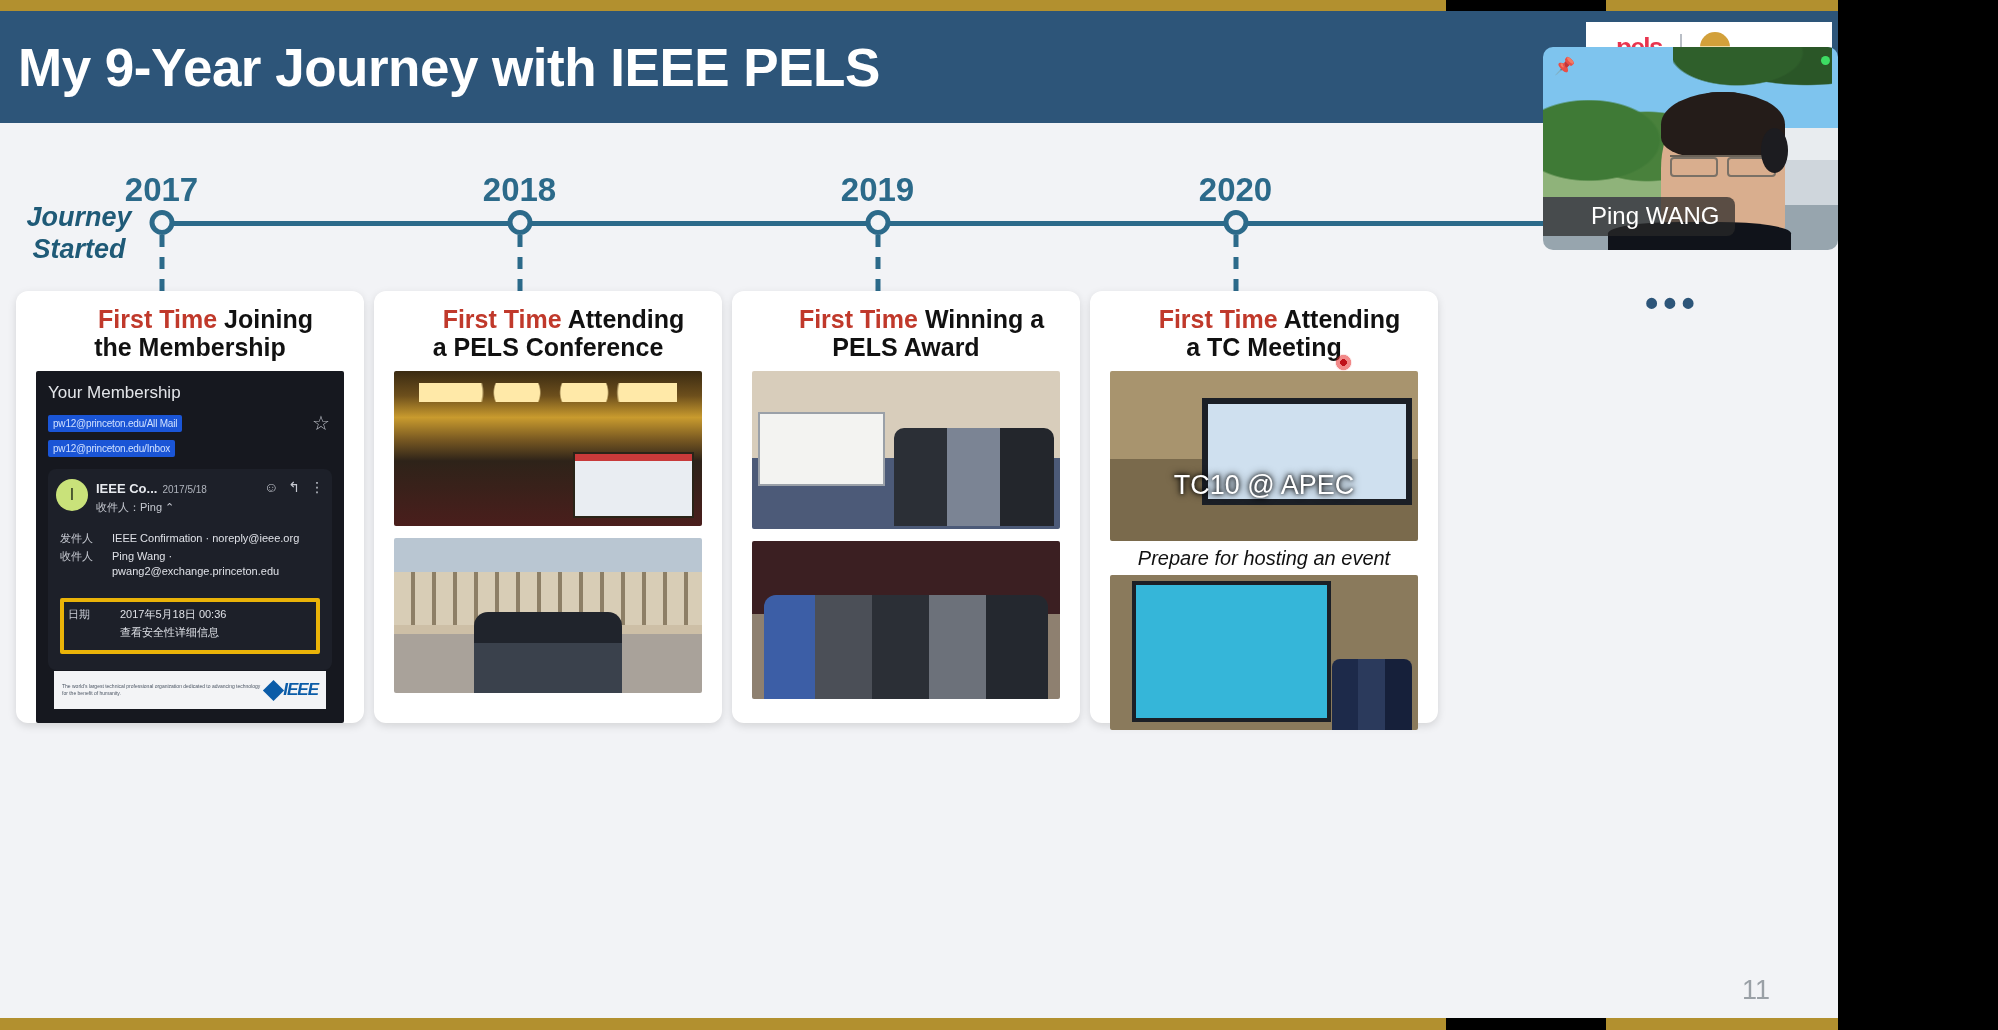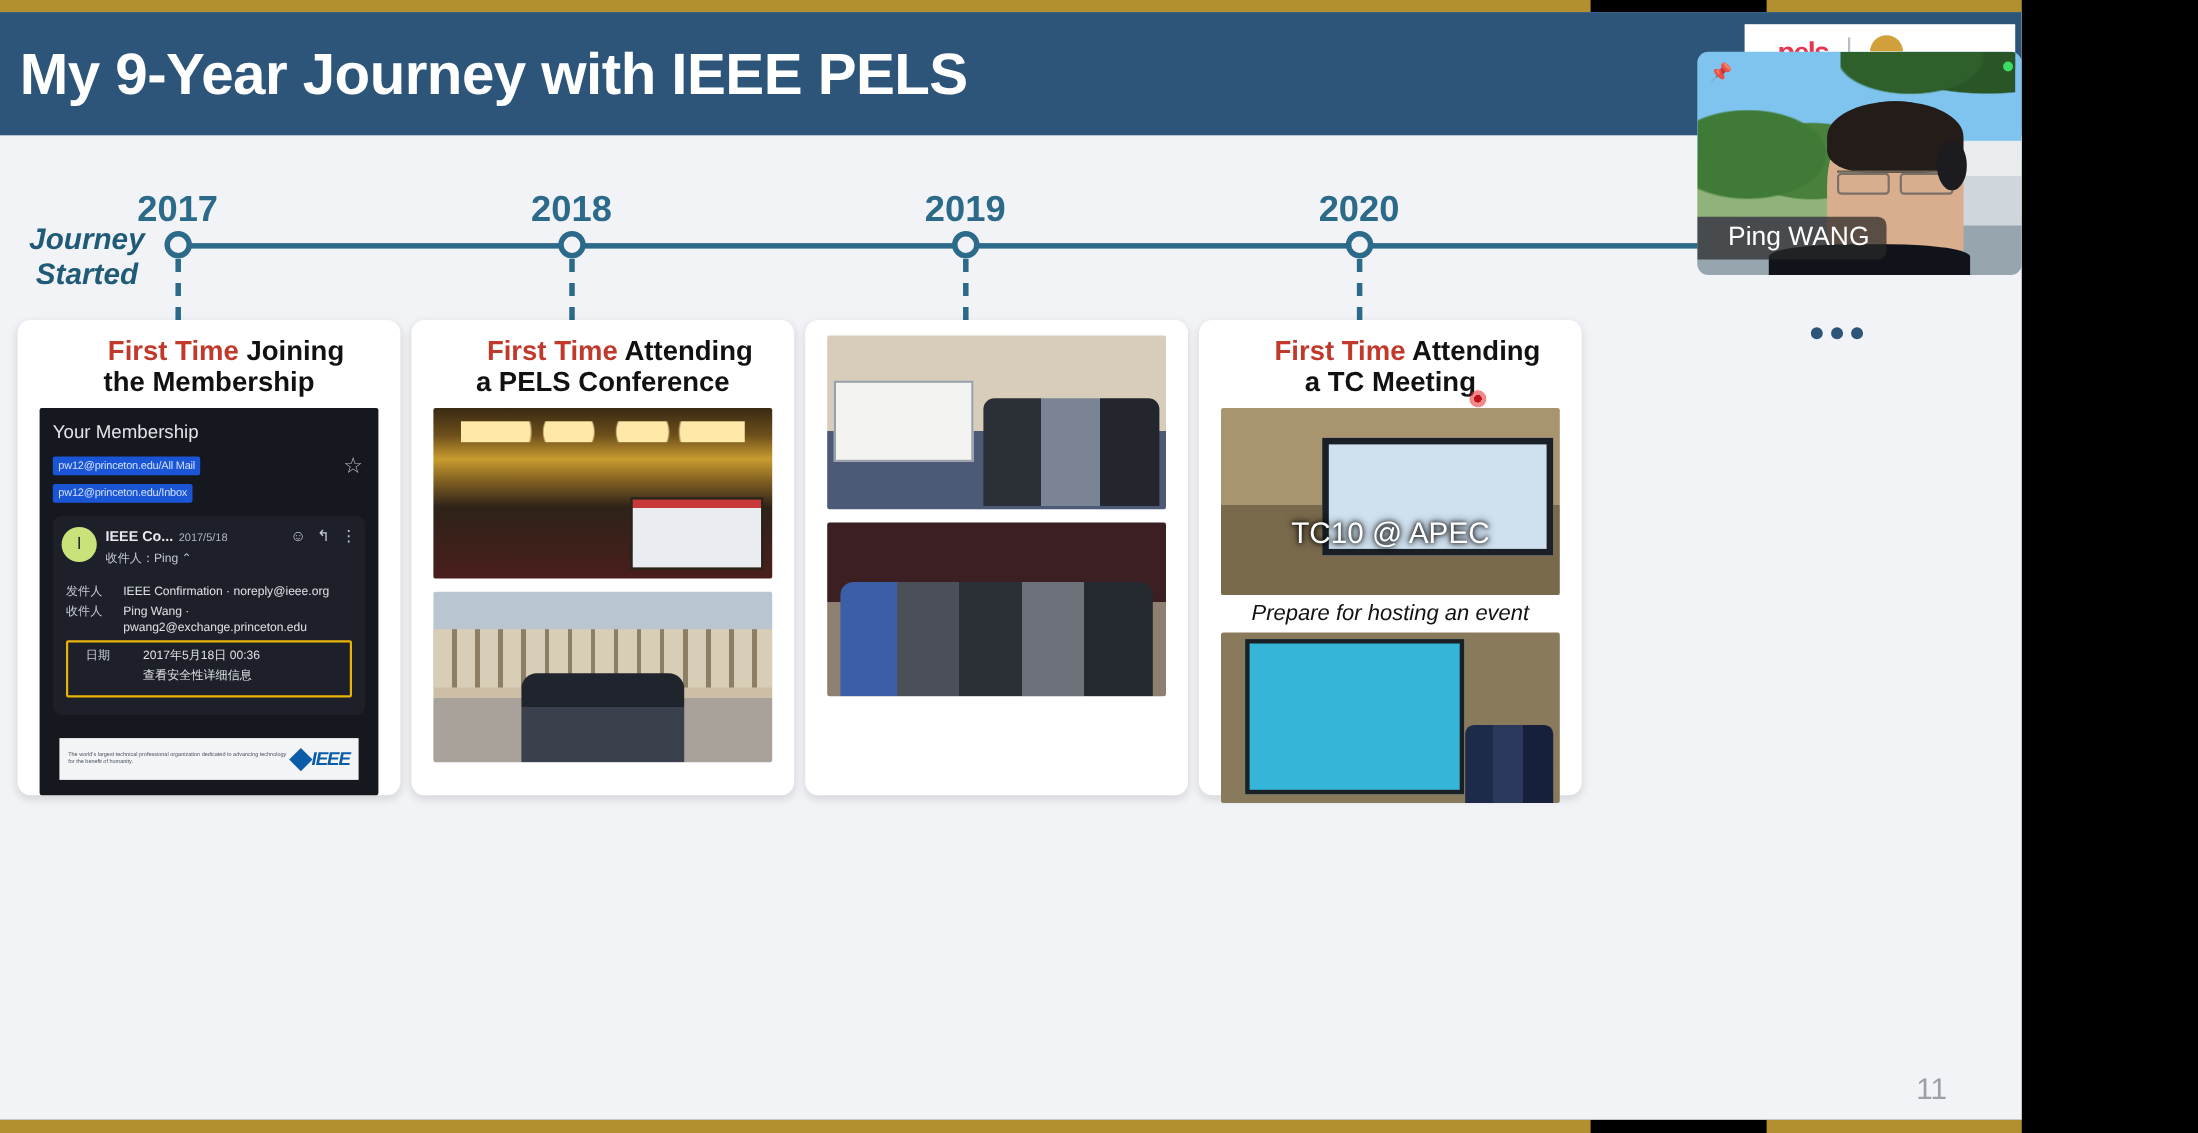--- a/index.html
+++ b/index.html
@@ -112,21 +112,21 @@
     justify-content: center; flex: 0 0 auto;
   }
   .mail-sender { color: #e7e9ee; font-size: 13px; font-weight: bold; }
   .mail-date { color: #b0b4bd; font-size: 10px; margin-left: 5px; font-weight: normal;}
   .mail-to { color: #c5c8d0; font-size: 11px; margin-top: 3px; }
   .mail-icons { margin-left: auto; display: flex; gap: 10px; color: #c5c8d0; font-size: 14px; align-items:center;}
   .detail-box { margin-top: 10px; padding: 6px 4px; }
   .detail-line { display: flex; gap: 14px; color: #dfe1e7; font-size: 11px; margin-bottom: 4px; line-height:1.3;}
   .detail-k { color: #c7cad2; flex: 0 0 38px; }
   .redbox {
-    border: 2px solid #eab308; border-radius: 2px; padding: 5px 4px 7px 16px; margin-top: 4px;
+    border: 4px solid #eab308; border-radius: 2px; padding: 5px 4px 7px 4px; margin-top: 20px;
   }
   .mail-footer {
     position: absolute; left: 18px; bottom: 14px; right: 18px; height: 38px;
     background: #f3f4f6; display: flex; align-items: center; padding: 0 8px;
   }
   .mail-footer .ftxt { font-size: 5px; color: #4b5563; line-height: 1.5; flex: 1; }
   .ieee-logo { display: flex; align-items: center; gap: 2px; }
   .ieee-diamond {
     width: 15px; height: 15px; background: #0b5ca8; transform: rotate(45deg);
   }
@@ -291,21 +291,21 @@
     position:absolute; left:74%; top:40%; width:9%; height:22%;
     background:#1c1c20; border-radius:50%;
   }
   .vt-body {
     position:absolute; left:22%; bottom:0; width:62%; height:14%;
     background:#10131a; border-radius:40% 40% 0 0;
   }
   .vt-name {
     position: absolute; left: 0; bottom: 14px;
     background: rgba(40,40,40,0.72); color: #fff;
-    font-size: 24px; padding: 5px 16px 6px 28px;
+    font-size: 24px; padding: 5px 16px 6px 48px;
     border-radius: 0 8px 8px 0;
   }
   .vt-pin {
     position: absolute; left: 11px; top: 9px; width: 20px; height: 20px;
     color: #ffffff; font-size: 17px; opacity: 0.9;
   }
   .vt-greendot {
     position: absolute; right: 8px; top: 9px; width: 9px; height: 9px;
     border-radius: 50%; background: #3ddc63;
   }
@@ -426,20 +426,24 @@
         <div class="card-title">
           <span class="hl">First Time</span><span> Attending</span><br>
           <span>a PELS Conference</span>
         </div>
         <div class="photo ph-hall"></div>
         <div style="height:12px"></div>
         <div class="photo ph-piazza"></div>
       </div>
 
       <div class="card" style="left:732px;">
+        <div class="card-title">
+          <span class="hl">First Time</span><span> Winning a</span><br>
+          <span>PELS Award</span>
+        </div>
         <div class="photo ph-booth"></div>
         <div style="height:12px"></div>
         <div class="photo ph-stage"></div>
       </div>
 
       <div class="card" style="left:1090px;">
         <div class="card-title">
           <span class="hl">First Time</span><span> Attending</span><br>
           <span>a TC Meeting</span>
         </div>

